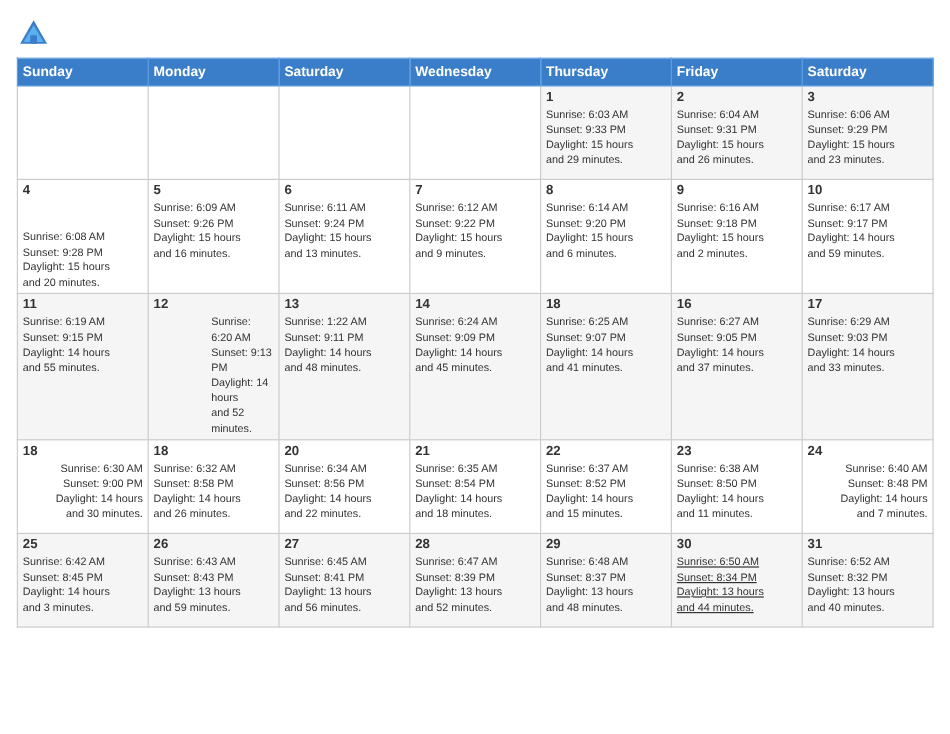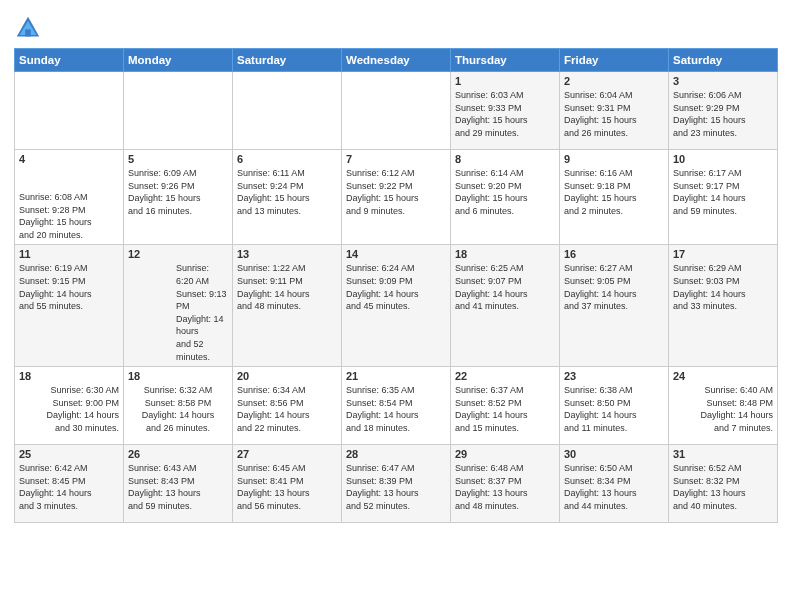--- a/index.html
+++ b/index.html
@@ -274,21 +274,21 @@
         <tr>
           <td>
             <span class="day-num">18</span>
             <div class="day-info" style="white-space: pre-line; text-align: right;">Sunrise: 6:30 AM
 Sunset: 9:00 PM
 Daylight: 14 hours
 and 30 minutes.</div>
           </td>
           <td>
             <span class="day-num">18</span>
-            <div class="day-info" style="white-space: pre-line; text-align: center;">Sunrise: 6:32 AM
+            <div class="day-info" style="white-space: pre-line;">Sunrise: 6:32 AM
 Sunset: 8:58 PM
 Daylight: 14 hours
 and 26 minutes.</div>
           </td>
           <td>
             <span class="day-num">20</span>
             <div class="day-info" style="white-space: pre-line;">Sunrise: 6:34 AM
 Sunset: 8:56 PM
 Daylight: 14 hours
 and 22 minutes.</div>
@@ -353,21 +353,21 @@
           </td>
           <td>
             <span class="day-num">29</span>
             <div class="day-info" style="white-space: pre-line;">Sunrise: 6:48 AM
 Sunset: 8:37 PM
 Daylight: 13 hours
 and 48 minutes.</div>
           </td>
           <td>
             <span class="day-num">30</span>
-            <div class="day-info" style="white-space: pre-line;">Sunrise: 6:50 AM
+            <div class="day-info" style="white-space: pre-line; text-decoration: underline;">Sunrise: 6:50 AM
 Sunset: 8:34 PM
 Daylight: 13 hours
 and 44 minutes.</div>
           </td>
           <td>
             <span class="day-num">31</span>
             <div class="day-info" style="white-space: pre-line;">Sunrise: 6:52 AM
 Sunset: 8:32 PM
 Daylight: 13 hours
 and 40 minutes.</div>

